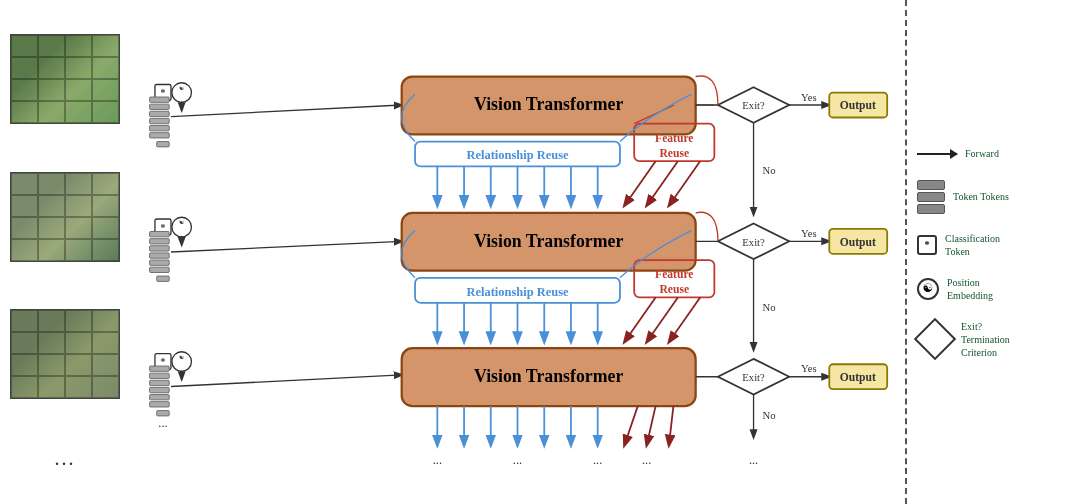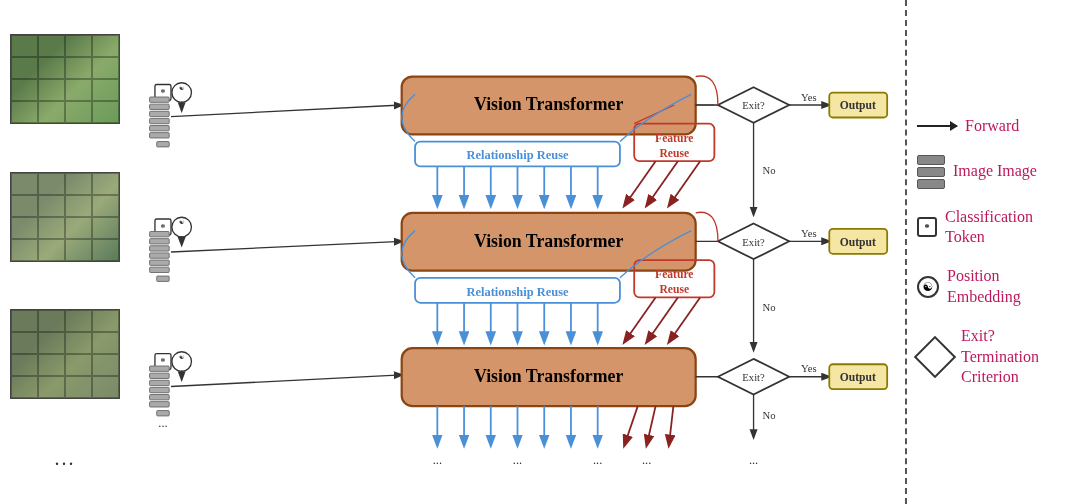--- a/index.html
+++ b/index.html
@@ -86,22 +86,22 @@
       justify-content: center;
     }
 
     .legend-item {
       display: flex;
       align-items: center;
       gap: 8px;
     }
 
     .legend-label {
-      font-size: 16px;
-      color: #be185d;
+      font-size: 10px;
+      color: #14532d;
       line-height: 1.3;
     }
 
     
     .arrow-forward {
       display: flex;
       align-items: center;
       height: 16px;
     }
 
@@ -449,21 +449,21 @@
       </div>
       <span class="legend-label">Forward</span>
     </div>
 
     <div class="legend-item">
       <div style="display:flex;flex-direction:column;gap:2px;">
         <div class="token-rect"></div>
         <div class="token-rect"></div>
         <div class="token-rect"></div>
       </div>
-      <span class="legend-label">Image Image</span>
+      <span class="legend-label">Token Tokens</span>
     </div>
 
     <div class="legend-item">
       <div class="cls-token">
         <span style="font-size:10px;font-weight:bold;">*</span>
       </div>
       <span class="legend-label">Classification<br>Token</span>
     </div>
 
     <div class="legend-item">

